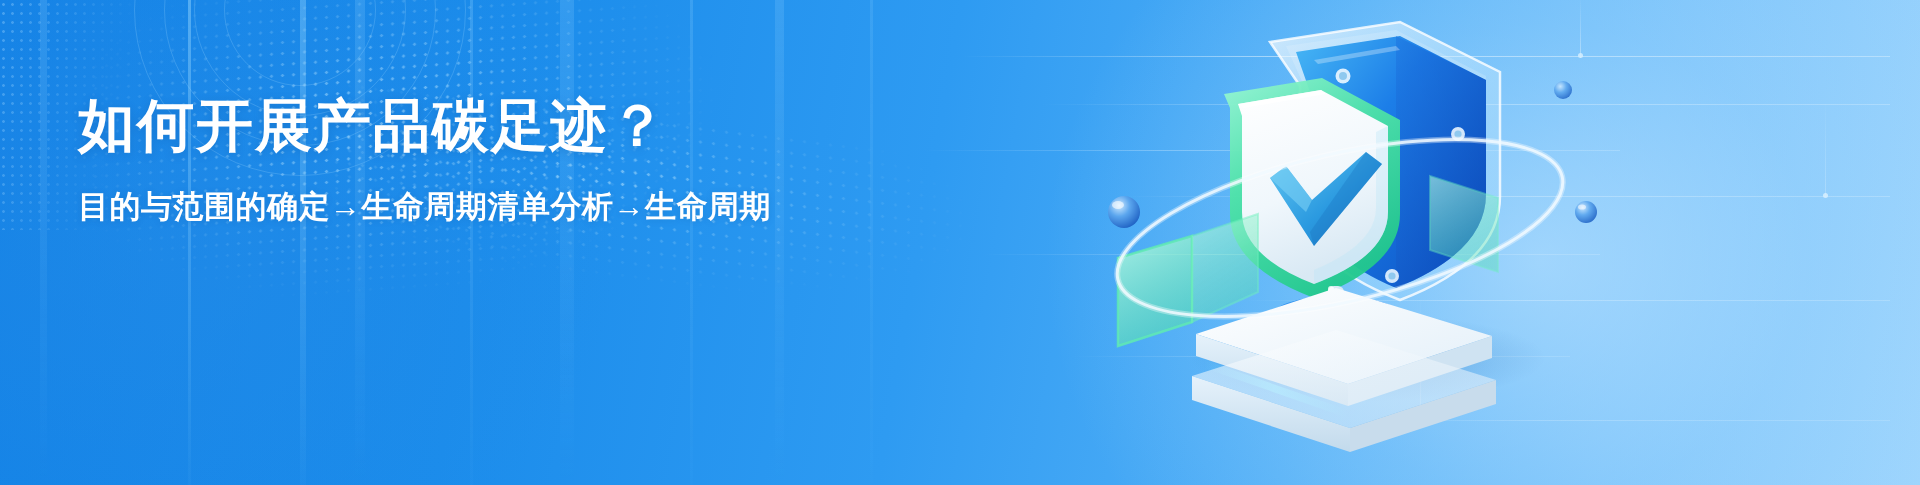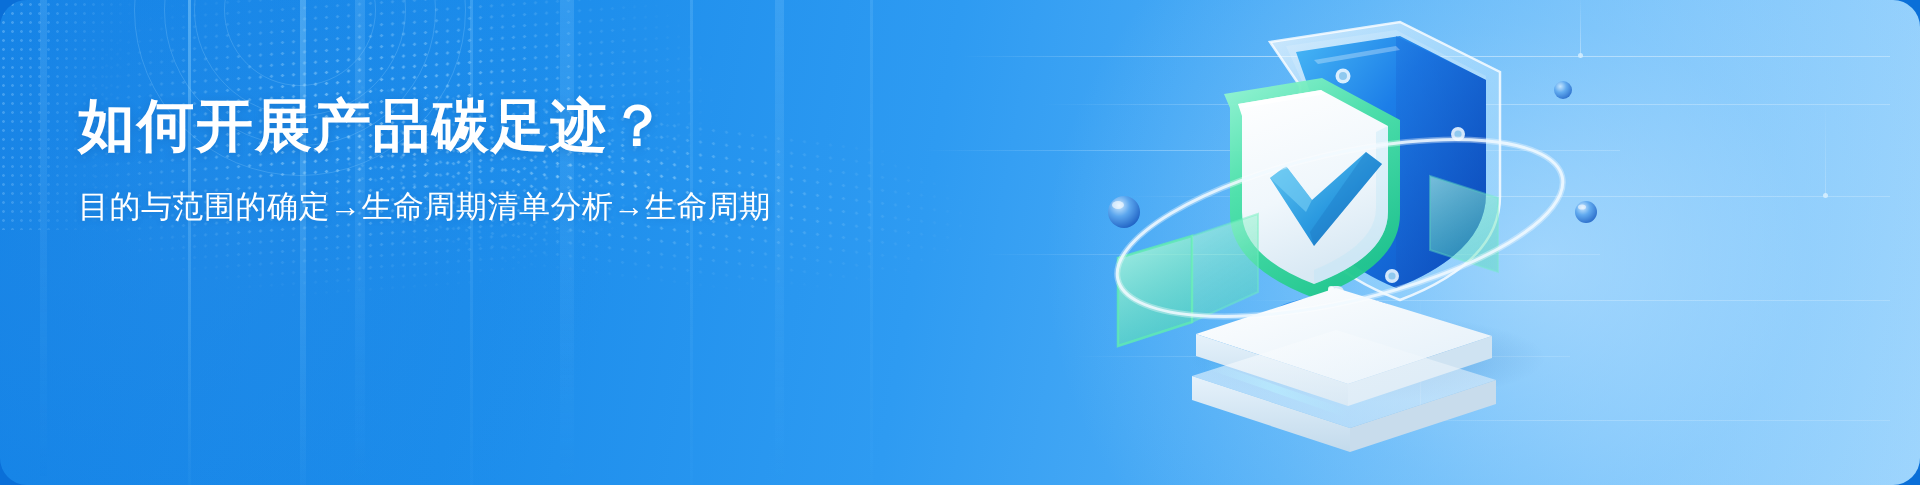--- a/index.html
+++ b/index.html
@@ -3,21 +3,20 @@
 <meta charset="utf-8">
 <style>
   html,body{margin:0;padding:0;background:#0a6fd8;}
   body{font-family:"Liberation Sans","DejaVu Sans",sans-serif;}
 
   .banner{
     position:relative;
     width:1920px;height:485px;
     overflow:hidden;
     background:linear-gradient(100deg,#1382e6 0%,#1b8ceb 26%,#2e9bf2 48%,#53b0f7 68%,#7cc4fb 84%,#9ed5fd 100%);
-    border-radius:27px;
   }
 
   
   .bg-layer{position:absolute;inset:0;pointer-events:none;}
 
   
   .glow-right{
     position:absolute;right:-120px;top:-180px;width:1000px;height:880px;
     background:radial-gradient(ellipse at 50% 50%, rgba(200,232,255,.55) 0%, rgba(160,214,253,.30) 38%, rgba(120,195,250,0) 70%);
   }
@@ -83,21 +82,21 @@
     white-space:nowrap;
   }
 
   .subwrap{margin-top:23px;}
   .subline{
     margin:0;
     font-size:31px;
     line-height:1.62;
     color:#ffffff;
     letter-spacing:.5px;
-    font-weight:normal;
+    font-weight:bold;
     white-space:nowrap;
     text-shadow:0 1px 6px rgba(10,70,140,.18);
   }
 
   
   .illus{position:absolute;right:300px;top:0;width:520px;height:485px;}
   .illus svg{display:block;width:520px;height:485px;overflow:visible;}
 </style>
 </head>
 <body>

